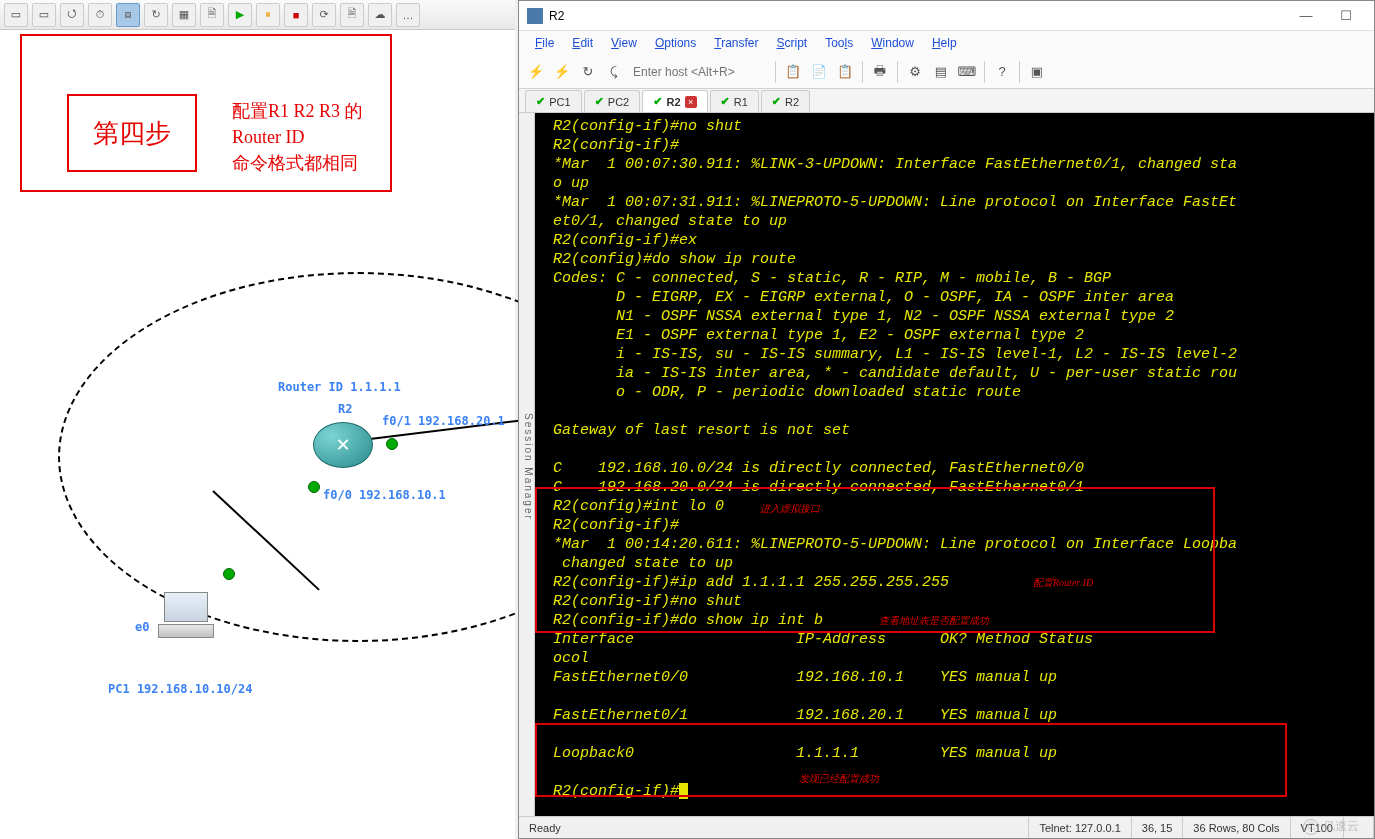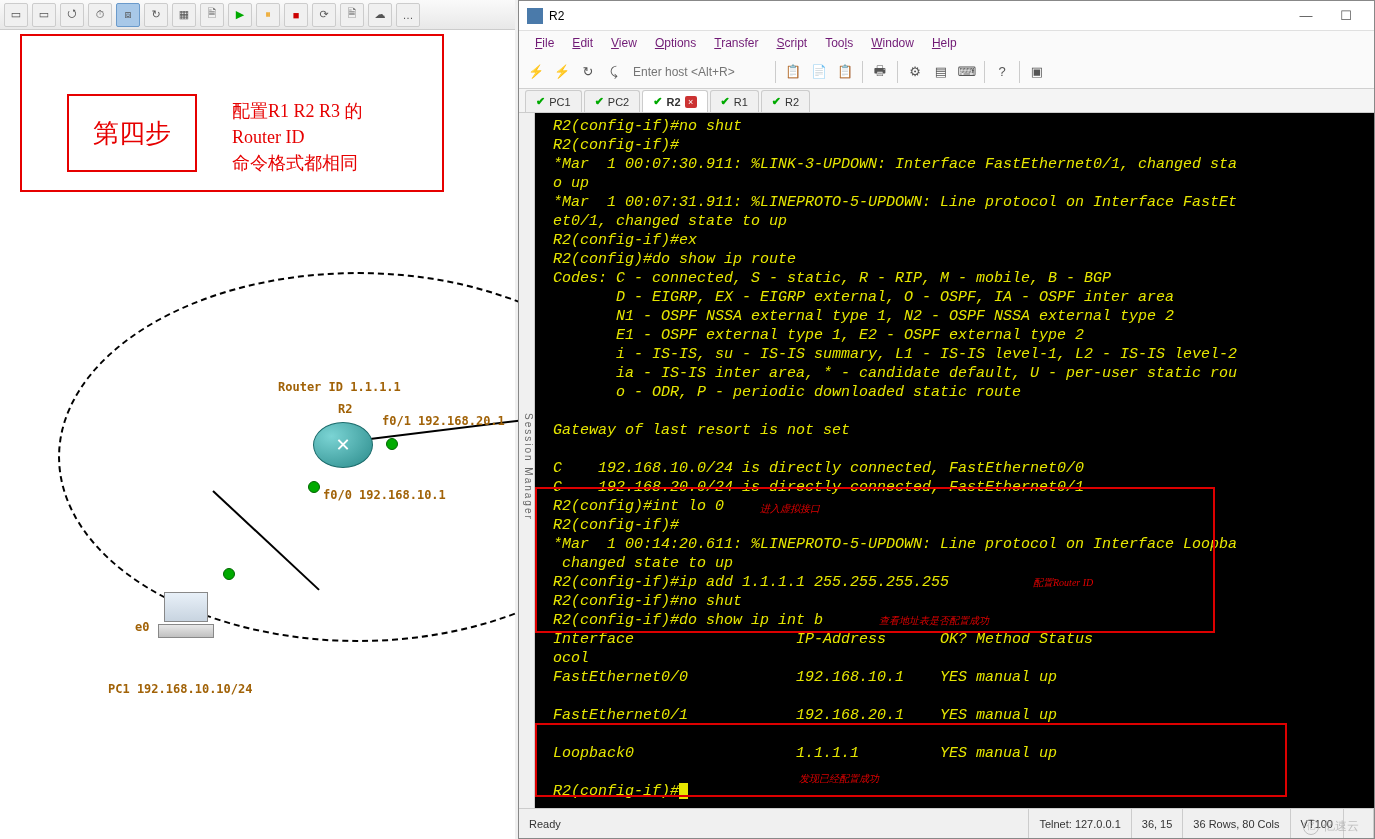--- a/index.html
+++ b/index.html
@@ -4,52 +4,52 @@
 <style>
 * { margin: 0; padding: 0; box-sizing: border-box; }
 body { font-family: "Microsoft YaHei", "SimSun", sans-serif; font-size: 12px; background: #f0f0f0; width: 1375px; height: 839px; overflow: hidden; position: relative; }
 
 
 .gns3-area { position: absolute; left: 0; top: 0; width: 515px; height: 839px; background: #fff; }
 .gns3-toolbar { height: 30px; background: linear-gradient(#fafafa,#e8e8e8); border-bottom: 1px solid #ccc; display: flex; align-items: center; padding: 0 4px; gap: 4px; }
 .gns3-toolbar .tbtn { width: 24px; height: 24px; background: #f0f0f0; border: 1px solid #ccc; border-radius: 2px; display: flex; align-items: center; justify-content: center; font-size: 11px; color: #555; }
 .gns3-toolbar .tbtn.sel { background: #a8c8e8; border-color: #6a9acb; }
 .gns3-canvas { position: absolute; left: 8px; top: 34px; right: 2px; bottom: 2px; background: #fff; }
-.annotation-outer { position: absolute; left: 12px; top: 0px; width: 424px; height: 158px; border: 2px solid #e60000; }
+.annotation-outer { position: absolute; left: 12px; top: 0px; width: 372px; height: 158px; border: 2px solid #e60000; }
 .annotation-inner { position: absolute; left: 45px; top: 58px; width: 130px; height: 78px; border: 2px solid #e60000; display: flex; align-items: center; justify-content: center; font-size: 26px; color: #e60000; font-family: "SimSun"; }
 .annotation-text { position: absolute; left: 210px; top: 62px; font-size: 18px; color: #e60000; line-height: 26px; font-family: "SimSun"; }
 
 .ellipse { position: absolute; left: 50px; top: 238px; width: 600px; height: 370px; border: 2px dashed #000; border-radius: 50%; background: transparent; }
 .router-icon { position: absolute; left: 305px; top: 388px; width: 60px; height: 46px; background: radial-gradient(ellipse at 30% 30%, #7bd4d4, #2a8a8a); border-radius: 50%; border: 1px solid #1a6a6a; color: #fff; display: flex; align-items: center; justify-content: center; font-size: 18px; }
 .pc-icon { position: absolute; left: 150px; top: 558px; width: 58px; height: 48px; }
 .pc-icon .monitor { width: 44px; height: 30px; background: linear-gradient(#e8f0f8,#c8d4e0); border: 1px solid #888; margin-left: 6px; }
 .pc-icon .box { width: 56px; height: 14px; background: linear-gradient(#e8e8e8,#c0c0c0); border: 1px solid #888; margin-top: 2px; }
 .line { position: absolute; background: #000; }
 .line1 { left: 205px; top: 456px; width: 145px; height: 2px; transform-origin: left center; transform: rotate(43deg); }
 .line2 { left: 362px; top: 404px; width: 150px; height: 2px; transform-origin: left center; transform: rotate(-7deg); }
 .dot { position: absolute; width: 12px; height: 12px; background: #0a0; border: 1px solid #060; border-radius: 50%; }
 .dot1 { left: 300px; top: 447px; }
 .dot2 { left: 378px; top: 404px; }
 .dot3 { left: 215px; top: 534px; }
-.topo-label { position: absolute; font-family: "Consolas","SimSun",monospace; font-size: 12px; font-weight: bold; color: #a16207; white-space: nowrap; }
+.topo-label { position: absolute; font-family: "Consolas","SimSun",monospace; font-size: 12px; font-weight: bold; color: #3b82f6; white-space: nowrap; }
 .tl-rid { left: 270px; top: 346px; }
 .tl-r2 { left: 330px; top: 368px; }
 .tl-f01 { left: 374px; top: 380px; }
 .tl-f00 { left: 315px; top: 454px; }
 .tl-e0 { left: 127px; top: 586px; }
 .tl-pc1 { left: 100px; top: 628px; margin-top: 20px; }
 
 
 .term-window { position: absolute; left: 518px; top: 0; right: 0; bottom: 0; background: #fff; border: 1px solid #888; display: flex; flex-direction: column; }
 .titlebar { height: 30px; background: #fff; display: flex; align-items: center; padding: 0 8px; border-bottom: 1px solid #e0e0e0; }
 .titlebar .ticon { width: 16px; height: 16px; background: #4a7aaa; margin-right: 6px; }
 .titlebar .ttext { flex: 1; color: #000; font-size: 12px; }
 .titlebar .winbtn { width: 40px; height: 28px; display: flex; align-items: center; justify-content: center; color: #555; font-size: 13px; }
 .menubar { height: 24px; display: flex; align-items: center; padding: 0 8px; gap: 2px; background: #fafafa; }
-.menubar span { padding: 2px 8px; color: #701a75; }
+.menubar span { padding: 2px 8px; color: #1d4ed8; }
 .menubar span u { text-decoration: underline; }
 .toolbar2 { height: 34px; display: flex; align-items: center; padding: 0 6px; gap: 4px; background: #fafafa; border-bottom: 1px solid #d0d0d0; }
 .toolbar2 .ibtn { width: 22px; height: 22px; display: flex; align-items: center; justify-content: center; color: #555; font-size: 13px; }
 .toolbar2 .sep { width: 1px; height: 22px; background: #ccc; margin: 0 2px; }
 .toolbar2 .host-input { width: 140px; height: 22px; border: none; background: transparent; color: #888; font-size: 12px; padding: 0 4px; }
 .tabbar { height: 24px; display: flex; align-items: flex-end; padding: 0 6px; background: #f4f4f4; border-bottom: 1px solid #ccc; }
 .tab { height: 22px; padding: 0 10px; display: flex; align-items: center; gap: 4px; border: 1px solid #ccc; border-bottom: none; background: #f0f0f0; margin-right: 2px; font-size: 11px; color: #333; border-radius: 3px 3px 0 0; }
 .tab.active { background: #fff; }
 .tab .chk { color: #0a0; font-weight: bold; }
 .tab .cls { display: inline-block; width: 12px; height: 12px; background: #c33; color: #fff; font-size: 9px; text-align: center; line-height: 12px; border-radius: 2px; }
@@ -57,21 +57,21 @@
 .terminal { position: absolute; left: 16px; top: 112px; right: 0; bottom: 22px; background: #000; color: #e6e600; font-family: "Consolas","Courier New",monospace; font-size: 15px; line-height: 19px; padding: 4px 18px; white-space: pre; overflow: hidden; font-style: italic; }
 .redbox1 { position: absolute; border: 2px solid #d00; pointer-events: none; }
 .rb1 { left: 0px; top: 374px; width: 680px; height: 146px; }
 .rb2 { left: 0px; top: 610px; width: 752px; height: 74px; }
 .redtxt { color: #d00; position: absolute; font-family: "Microsoft YaHei","SimSun"; font-size: 10px; }
 .rt1 { left: 225px; top: 386px; }
 .rt2 { left: 498px; top: 460px; }
 .rt3 { left: 344px; top: 498px; text-align: center; }
 .rt4 { left: 264px; top: 656px; }
 .cursor { display: inline-block; width: 9px; height: 16px; background: #e6e600; vertical-align: middle; }
-.statusbar { position: absolute; left: 0; right: 0; bottom: 0; height: 30px; background: #f0f0f0; border-top: 1px solid #ccc; display: flex; align-items: center; font-size: 11px; color: #333; }
+.statusbar { position: absolute; left: 0; right: 0; bottom: 0; height: 22px; background: #f0f0f0; border-top: 1px solid #ccc; display: flex; align-items: center; font-size: 11px; color: #333; }
 .statusbar .cell { padding: 0 10px; border-right: 1px solid #ccc; height: 100%; display: flex; align-items: center; }
 .statusbar .flex { flex: 1; }
 .watermark { position: absolute; right: 16px; bottom: 4px; color: #aaa; font-size: 12px; display: flex; align-items: center; gap: 4px; opacity: .7; }
 .watermark .wmicon { width: 16px; height: 16px; border: 1px solid #aaa; border-radius: 50%; display: flex; align-items: center; justify-content: center; font-size: 9px; }
 </style>
 </head>
 <body>
 
 <div class="gns3-area">
   <div class="gns3-toolbar">

